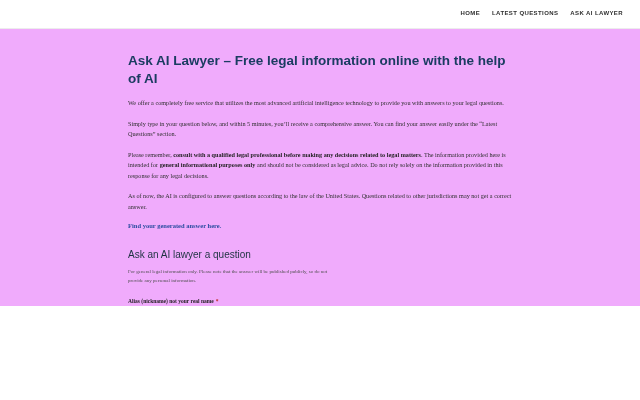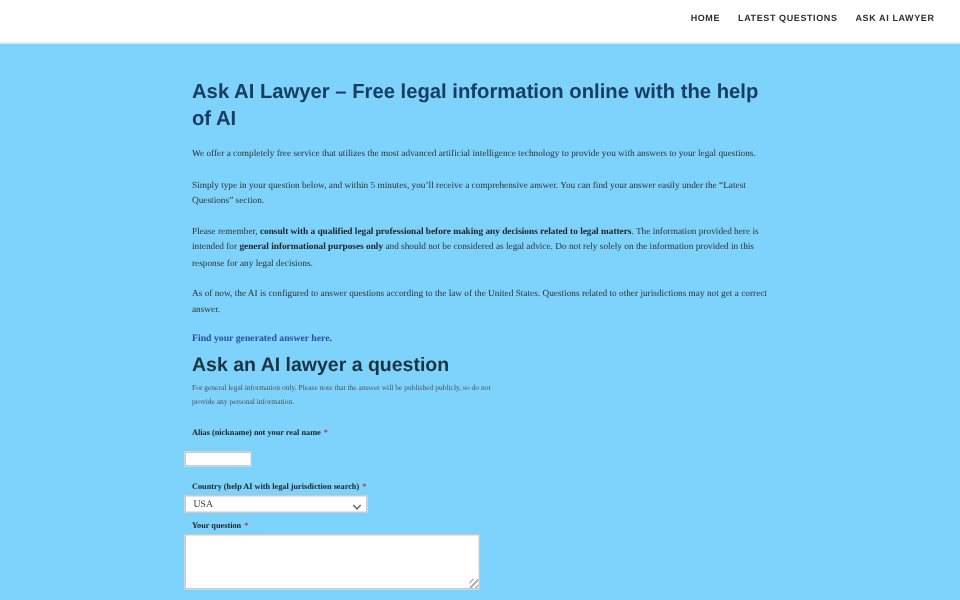--- a/index.html
+++ b/index.html
@@ -1,21 +1,21 @@
 <!DOCTYPE html>
 <html><head>
 <meta charset="utf-8">
 <style>
   * { box-sizing: border-box; margin: 0; padding: 0; }
   html, body { background: #fff; }
   #screen {
     position: relative;
     width: 640px;
-    height: 400px;
-    background: #7dd3fc;
+    height: 306px;
+    background: #f0abfc;
     overflow: hidden;
     font-family: "Liberation Serif", serif;
     color: #303030;
   }
 
   
   .site-header {
     position: absolute;
     top: 0; left: 0;
     width: 640px;
@@ -66,25 +66,25 @@
   .answer-link {
     display: inline-block;
     margin-top: 10px;
     font-size: 6.5px;
     font-weight: 700;
     color: #2b4da1;
     text-decoration: none;
     cursor: pointer;
   }
   h2.form-heading {
-    margin-top: 4px;
+    margin-top: 16px;
     font-family: "Liberation Sans", sans-serif;
-    font-size: 13px;
+    font-size: 10px;
     line-height: 13px;
-    font-weight: 700;
+    font-weight: 400;
     color: #1d3240;
   }
   .privacy-note {
     margin-top: 7px;
     max-width: 205px;
     font-size: 5px;
     line-height: 8.5px;
     color: #4f4f4f;
   }
 

